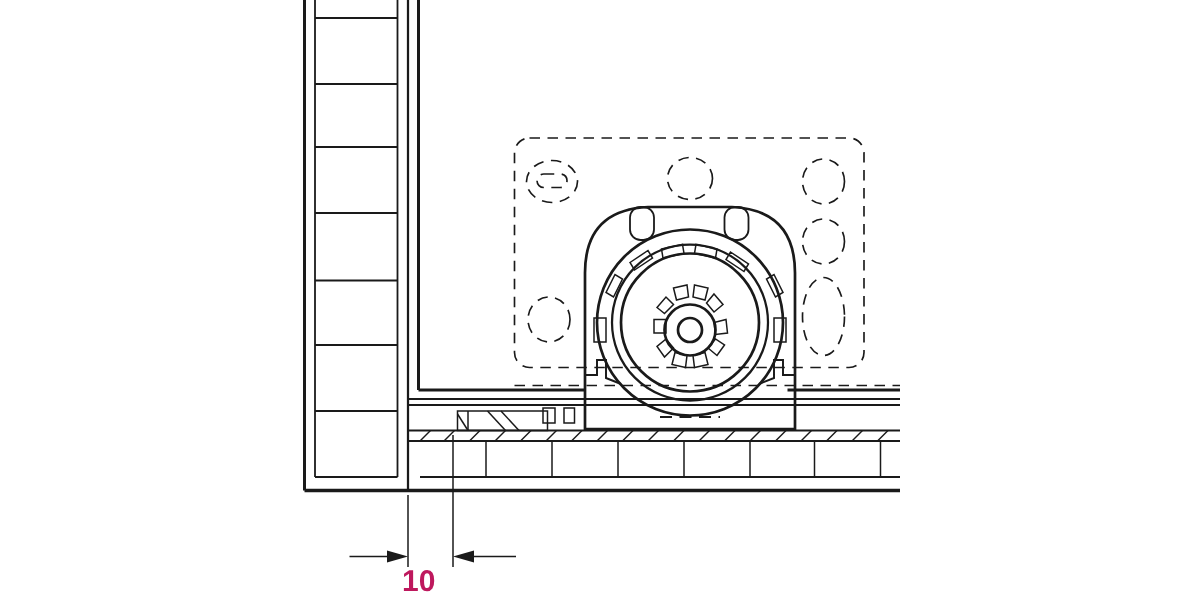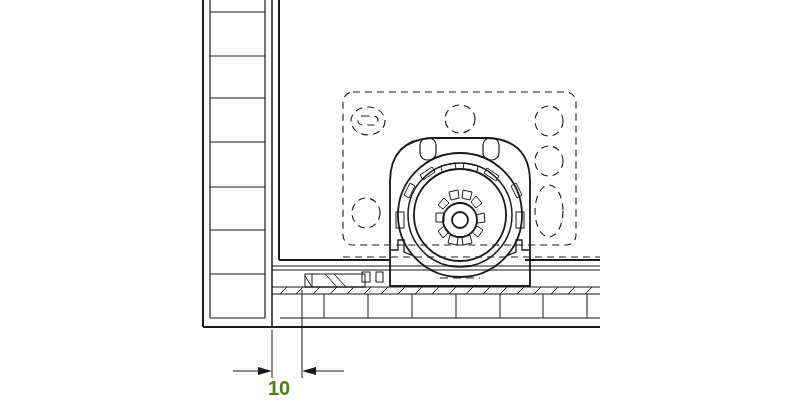--- a/index.html
+++ b/index.html
@@ -1,18 +1,18 @@
 <!DOCTYPE html>
 <html><head>
 <meta charset="utf-8">
 <style>
   html,body{margin:0;padding:0;background:#ffffff;}
   body{width:800px;height:400px;overflow:hidden;position:relative;font-family:"Liberation Sans",sans-serif;}
   svg{position:absolute;left:0;top:0;}
-  .dim-label{position:absolute;left:268px;top:377px;font-family:"Liberation Sans",sans-serif;font-weight:bold;font-size:20px;color:#4d7c0f;text-align:right;}
+  .dim-label{position:absolute;left:268px;top:377px;font-family:"Liberation Sans",sans-serif;font-weight:bold;font-size:20px;color:#be185d;text-align:right;}
 </style>
 </head>
 <body>
 
 <svg width="800" height="400" viewBox="0 0 800 400">
   <g fill="none" stroke="#1a1a1a" stroke-width="1.2">
 
     <g>
       <line x1="203" y1="0" x2="203" y2="327" stroke-width="2"></line>
       <line x1="210" y1="0" x2="210" y2="318"></line>

